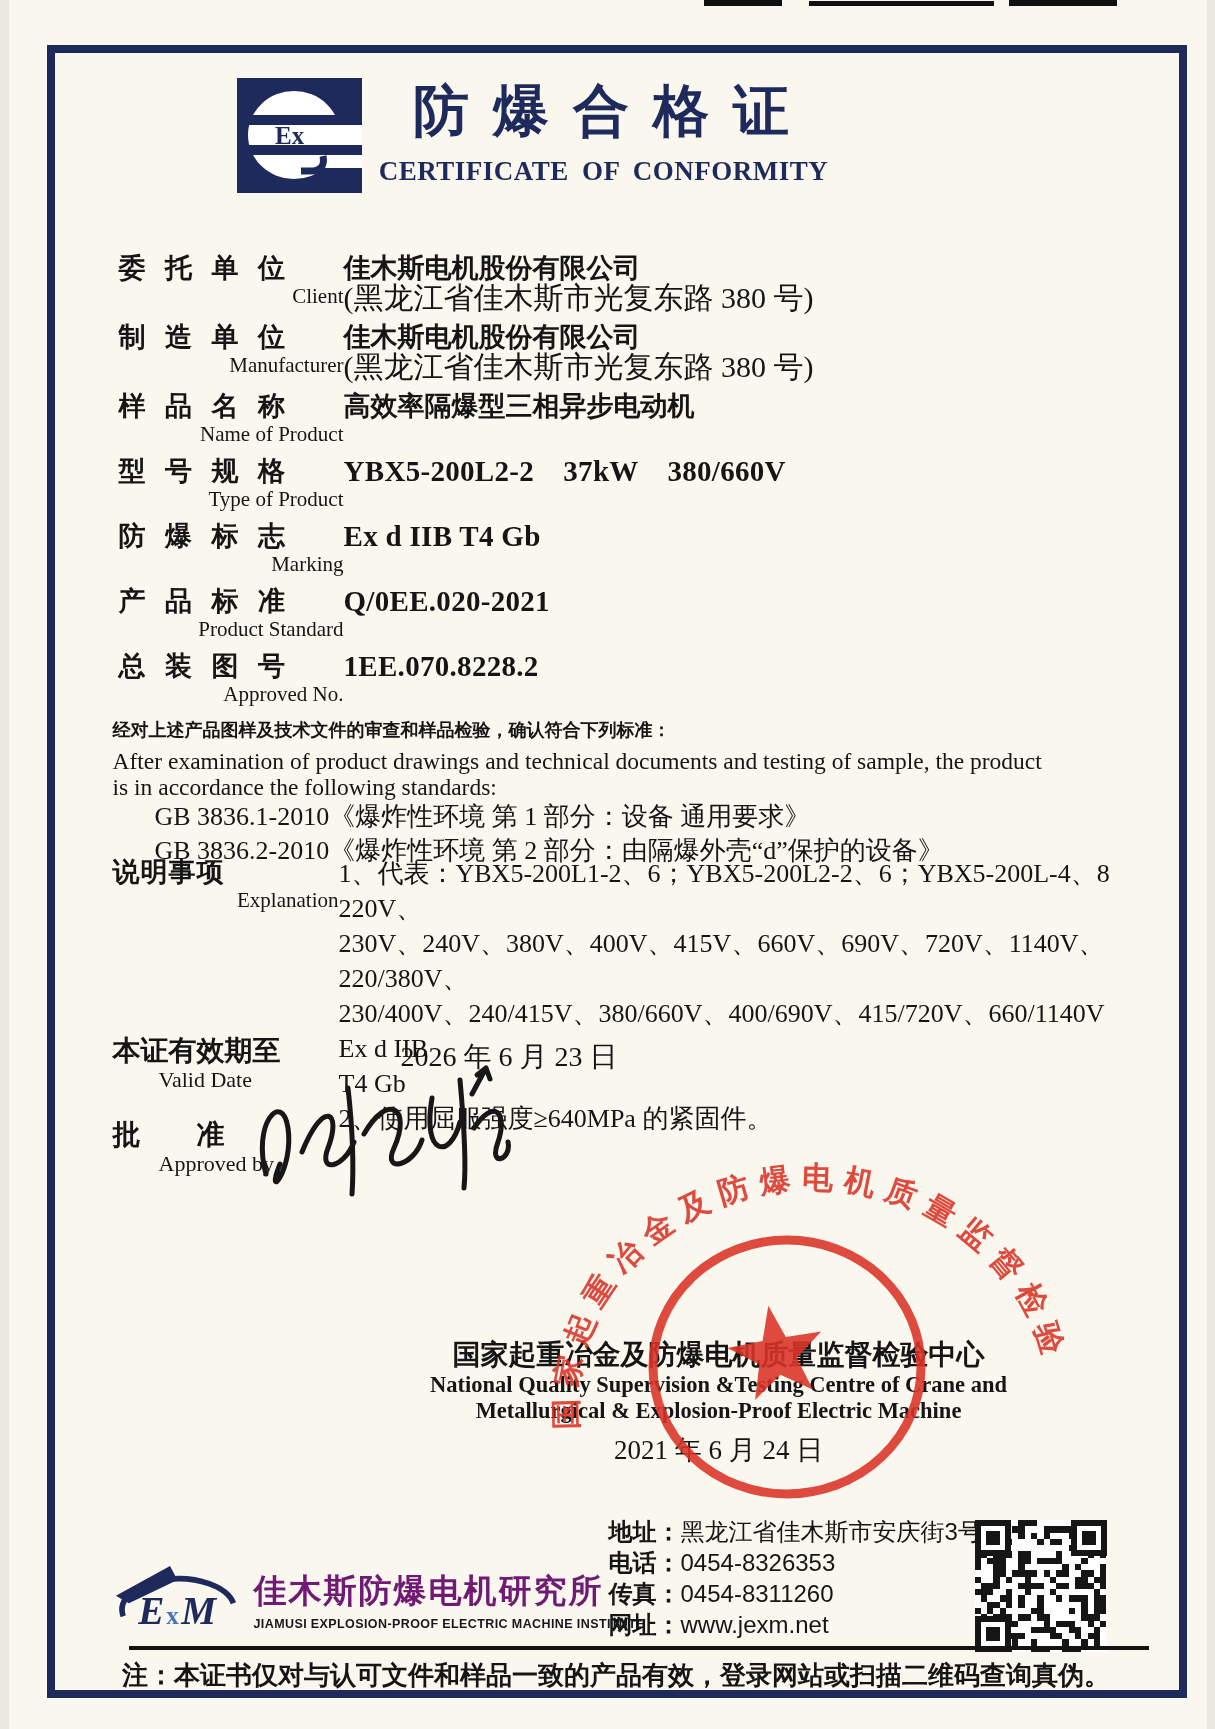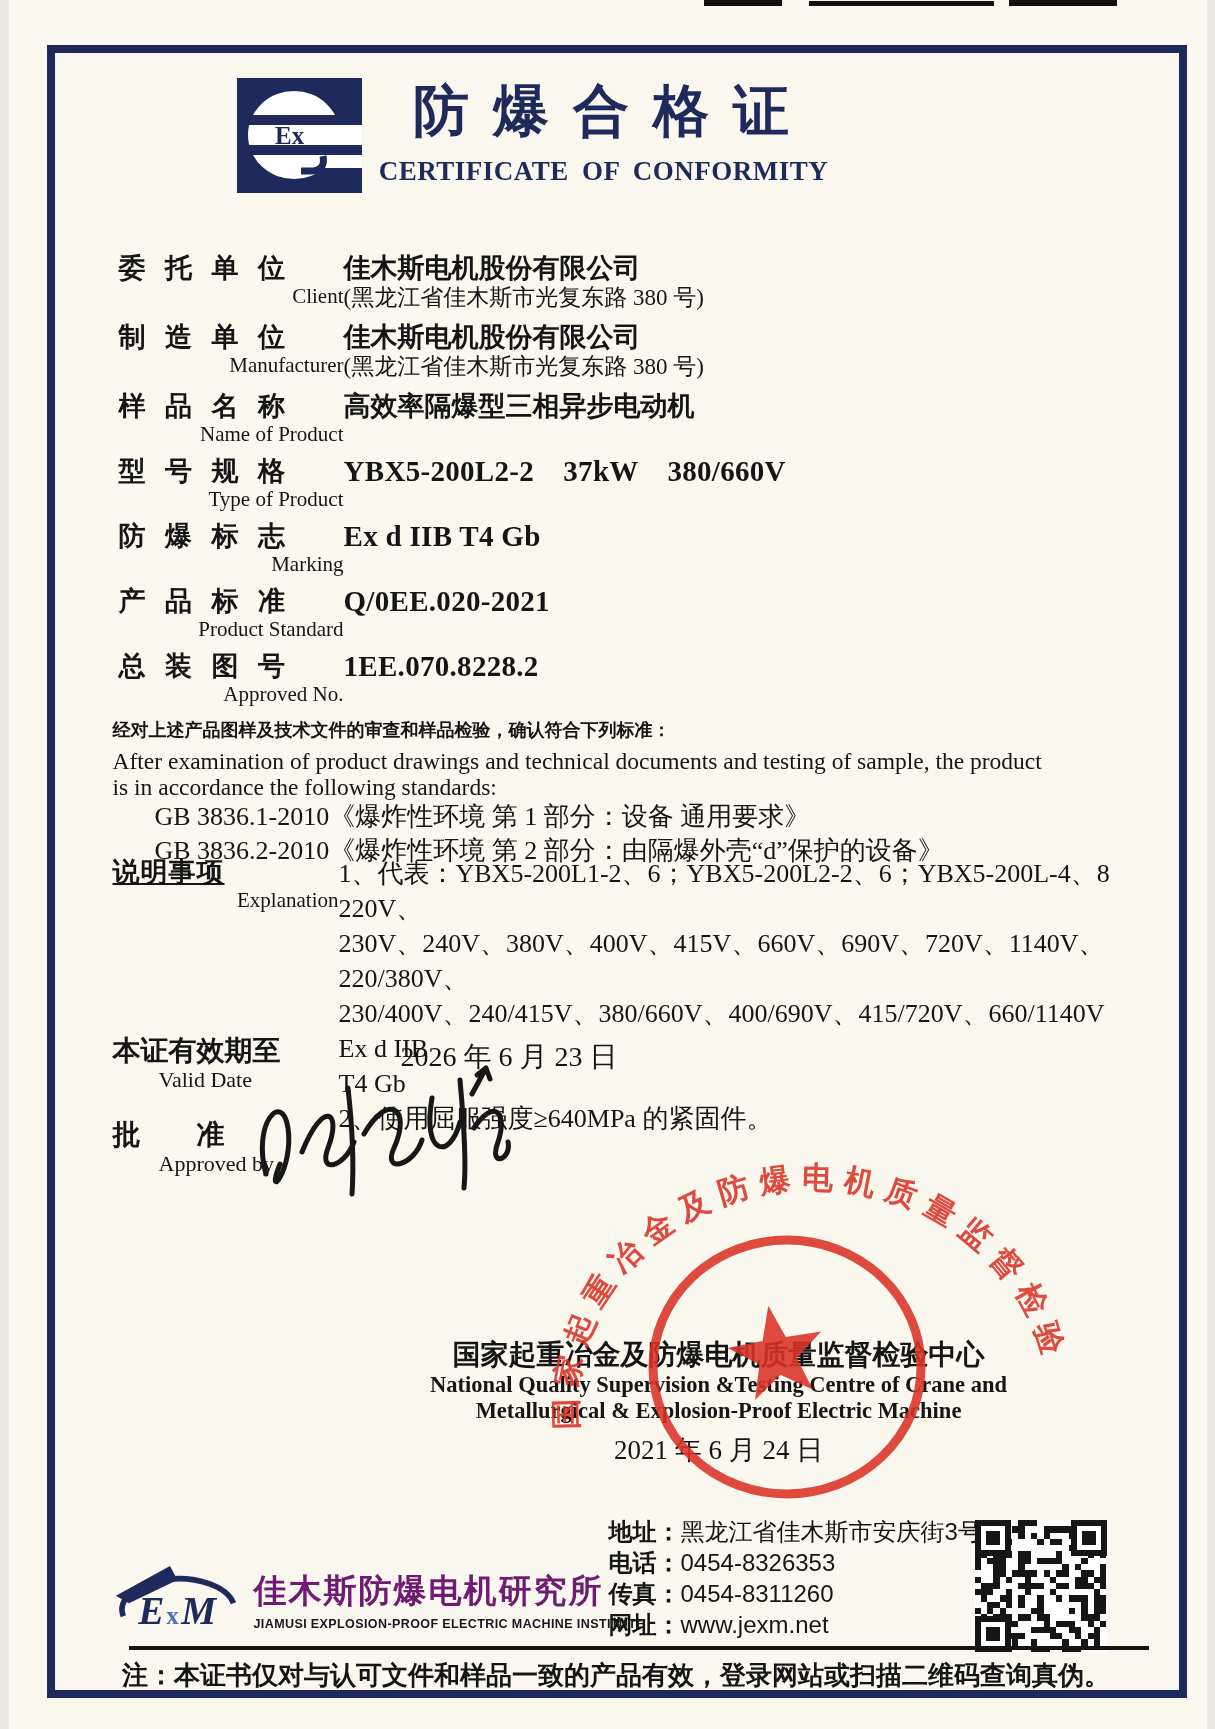--- a/index.html
+++ b/index.html
@@ -17,21 +17,21 @@
   .cert-no .num{margin-left:28px;}
 
   
   .fields{position:absolute;left:110px;top:252px;right:60px;}
   .field-row{display:flex;margin-bottom:8px;}
   .f-label{width:225px;flex:0 0 225px;}
   .lab-cn{font-family:"Liberation Sans","DejaVu Sans",sans-serif;font-size:27px;font-weight:bold;letter-spacing:6px;line-height:32px;white-space:nowrap;}
   .lab-en{font-size:21px;line-height:25px;text-align:right;}
   .f-value{flex:1;padding-top:1px;}
   .v1{font-size:27px;font-weight:bold;line-height:30px;white-space:pre-wrap;}
-  .v2{font-size:23px;line-height:30px;}
+  .v2{font-size:30px;line-height:30px;}
   .latin .v1{font-size:29px;letter-spacing:.3px;}
 
   
   .statement{position:absolute;left:104px;top:712px;right:55px;}
   .st-cn{font-family:"Liberation Sans","DejaVu Sans",sans-serif;font-size:18px;font-weight:bold;line-height:36px;}
   .st-en{font-size:23.5px;line-height:26px;}
   .std{font-size:26px;line-height:34px;padding-left:42px;}
 
   
   .explanation{position:absolute;left:104px;top:856px;right:48px;display:flex;}
@@ -176,21 +176,21 @@
   <div class="statement">
     <div class="st-cn">经对上述产品图样及技术文件的审查和样品检验，确认符合下列标准：</div>
     <div class="st-en">After examination of product drawings and technical documents and testing of sample, the product</div>
     <div class="st-en">is in accordance the following standards:</div>
     <div class="std">GB 3836.1-2010《爆炸性环境 第 1 部分：设备 通用要求》</div>
     <div class="std">GB 3836.2-2010《爆炸性环境 第 2 部分：由隔爆外壳“d”保护的设备》</div>
   </div>
 
   <div class="explanation">
     <div class="ex-label">
-      <div class="lab-cn" style="letter-spacing:1px;text-decoration:underline;">说明事项</div>
+      <div class="lab-cn" style="letter-spacing:1px;">说明事项</div>
       <div class="lab-en">Explanation</div>
     </div>
     <div class="ex-lines">
       <div class="ex-line">1、代表：YBX5-200L1-2、6；YBX5-200L2-2、6；YBX5-200L-4、8　220V、</div>
       <div class="ex-line">230V、240V、380V、400V、415V、660V、690V、720V、1140V、220/380V、</div>
       <div class="ex-line">230/400V、240/415V、380/660V、400/690V、415/720V、660/1140V　Ex d IIB</div>
       <div class="ex-line">T4 Gb</div>
       <div class="ex-line">2、使用屈服强度≥640MPa 的紧固件。</div>
     </div>
   </div>

